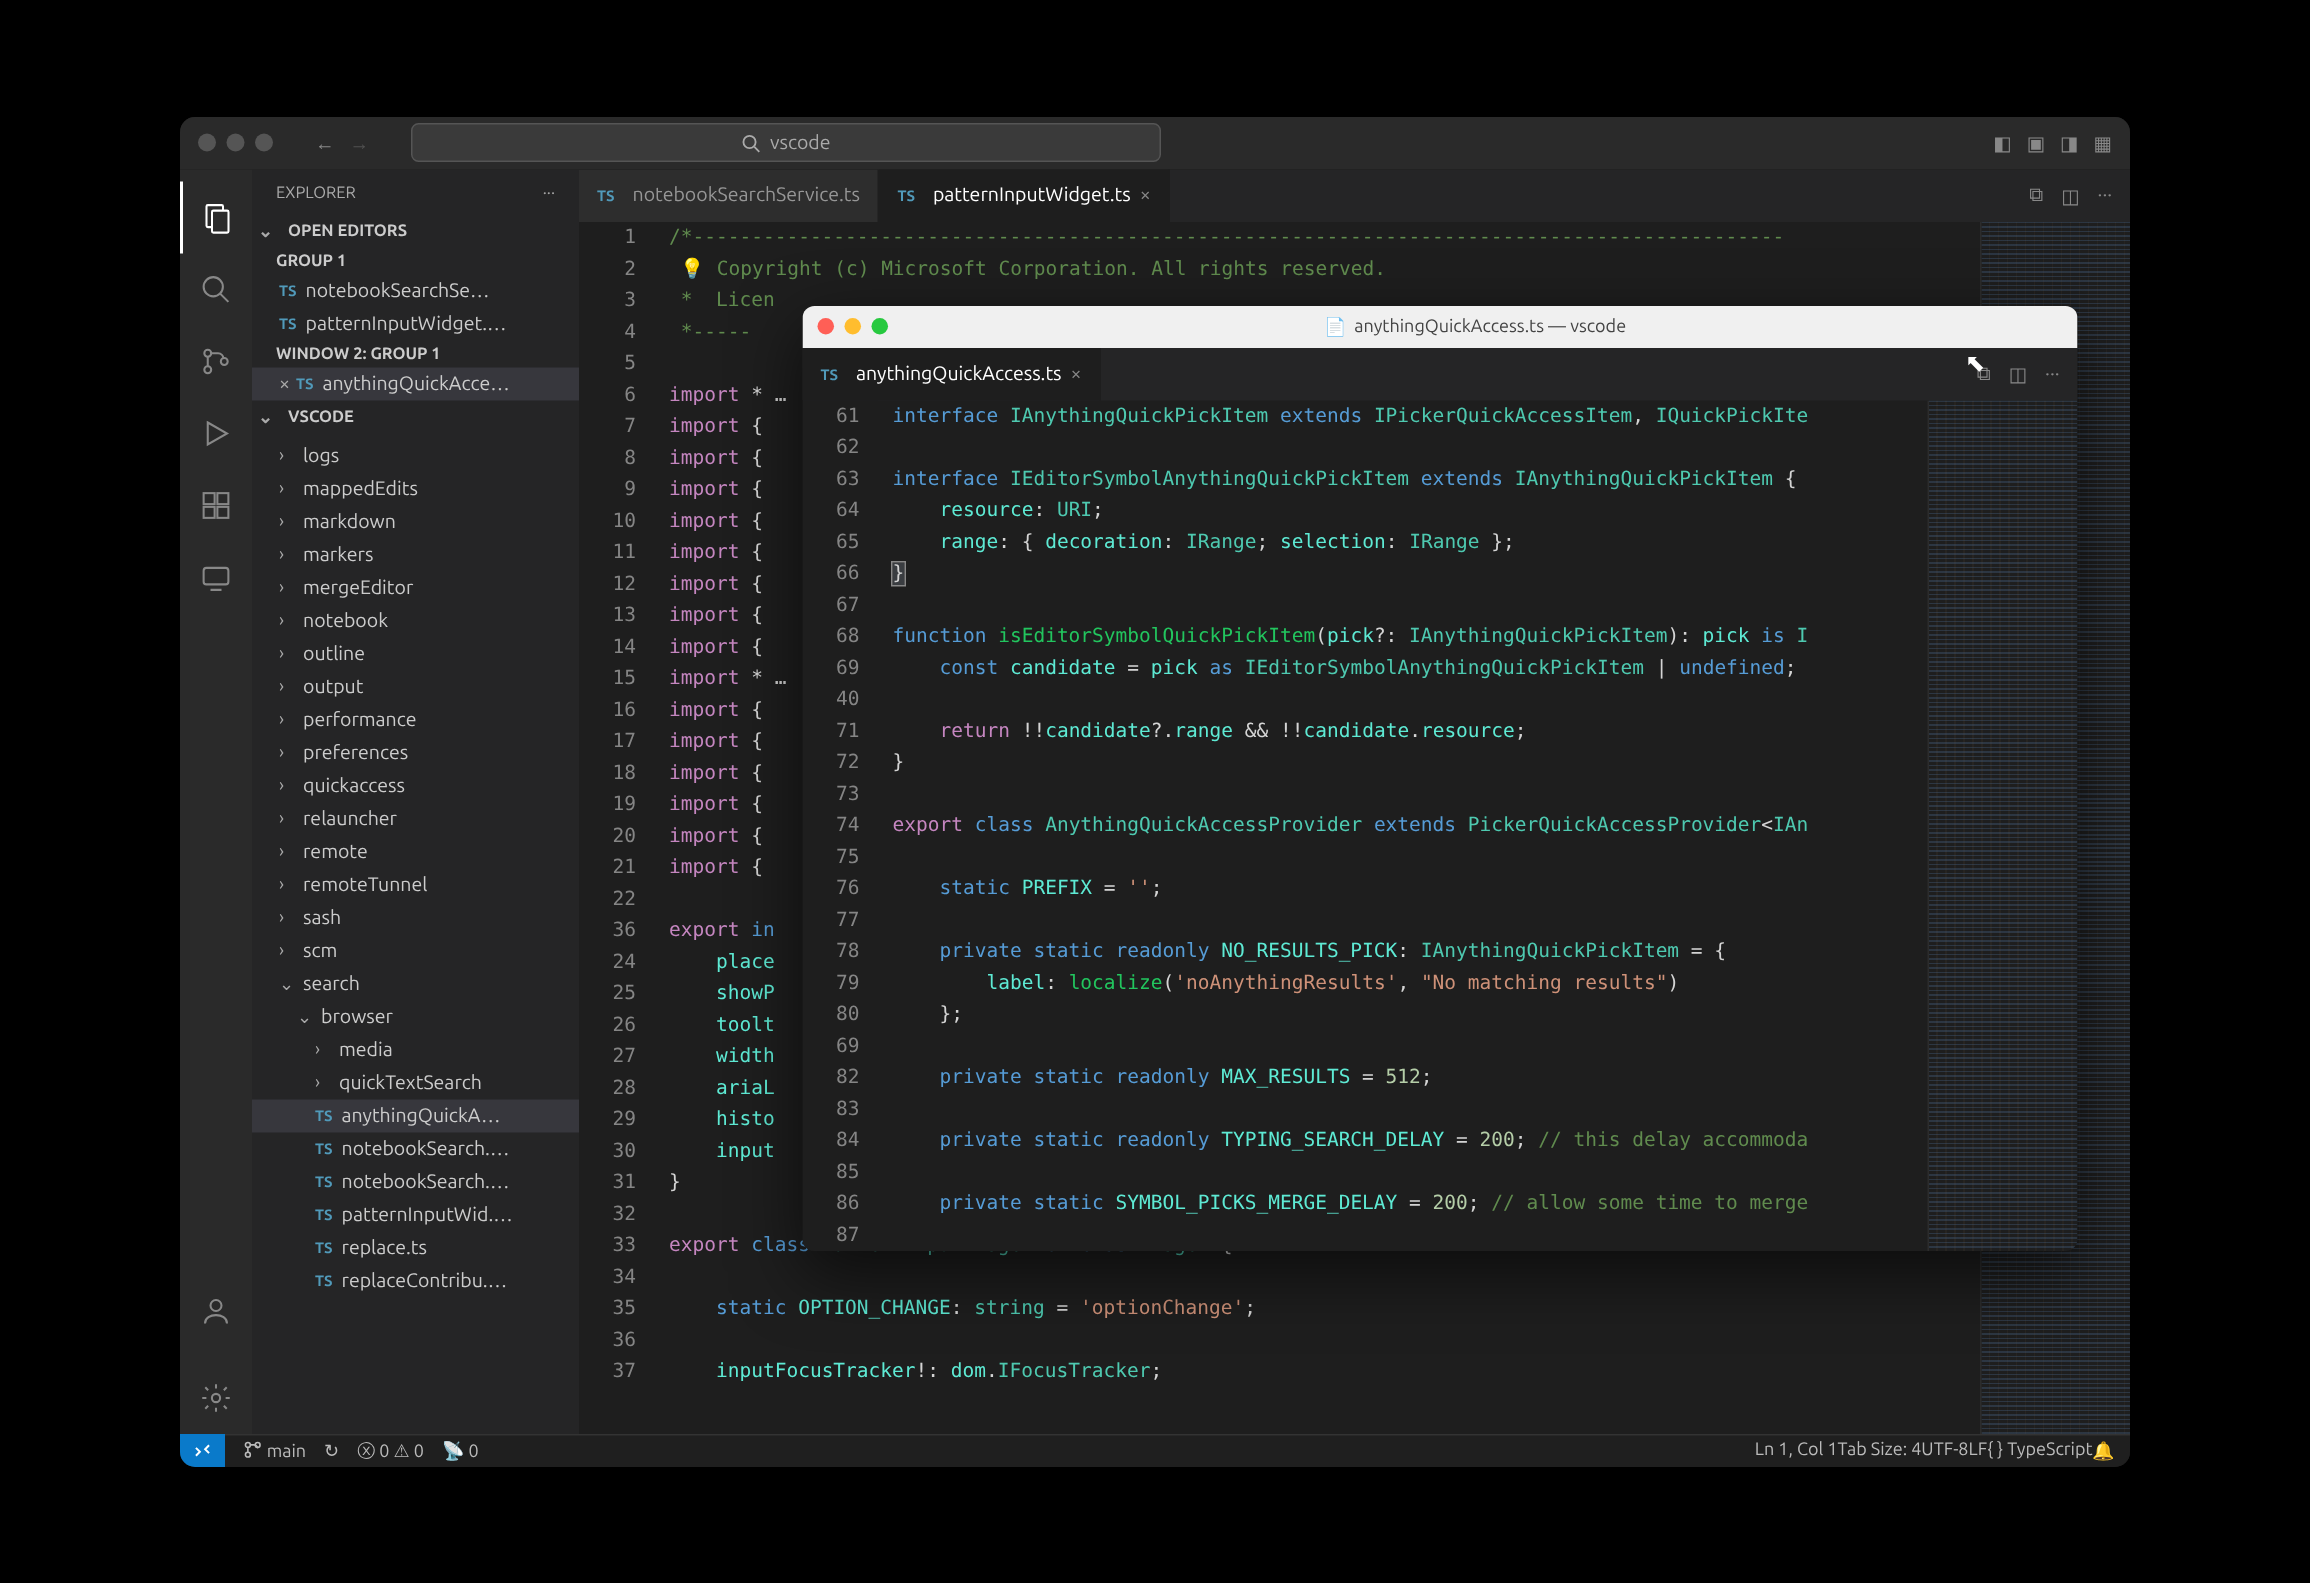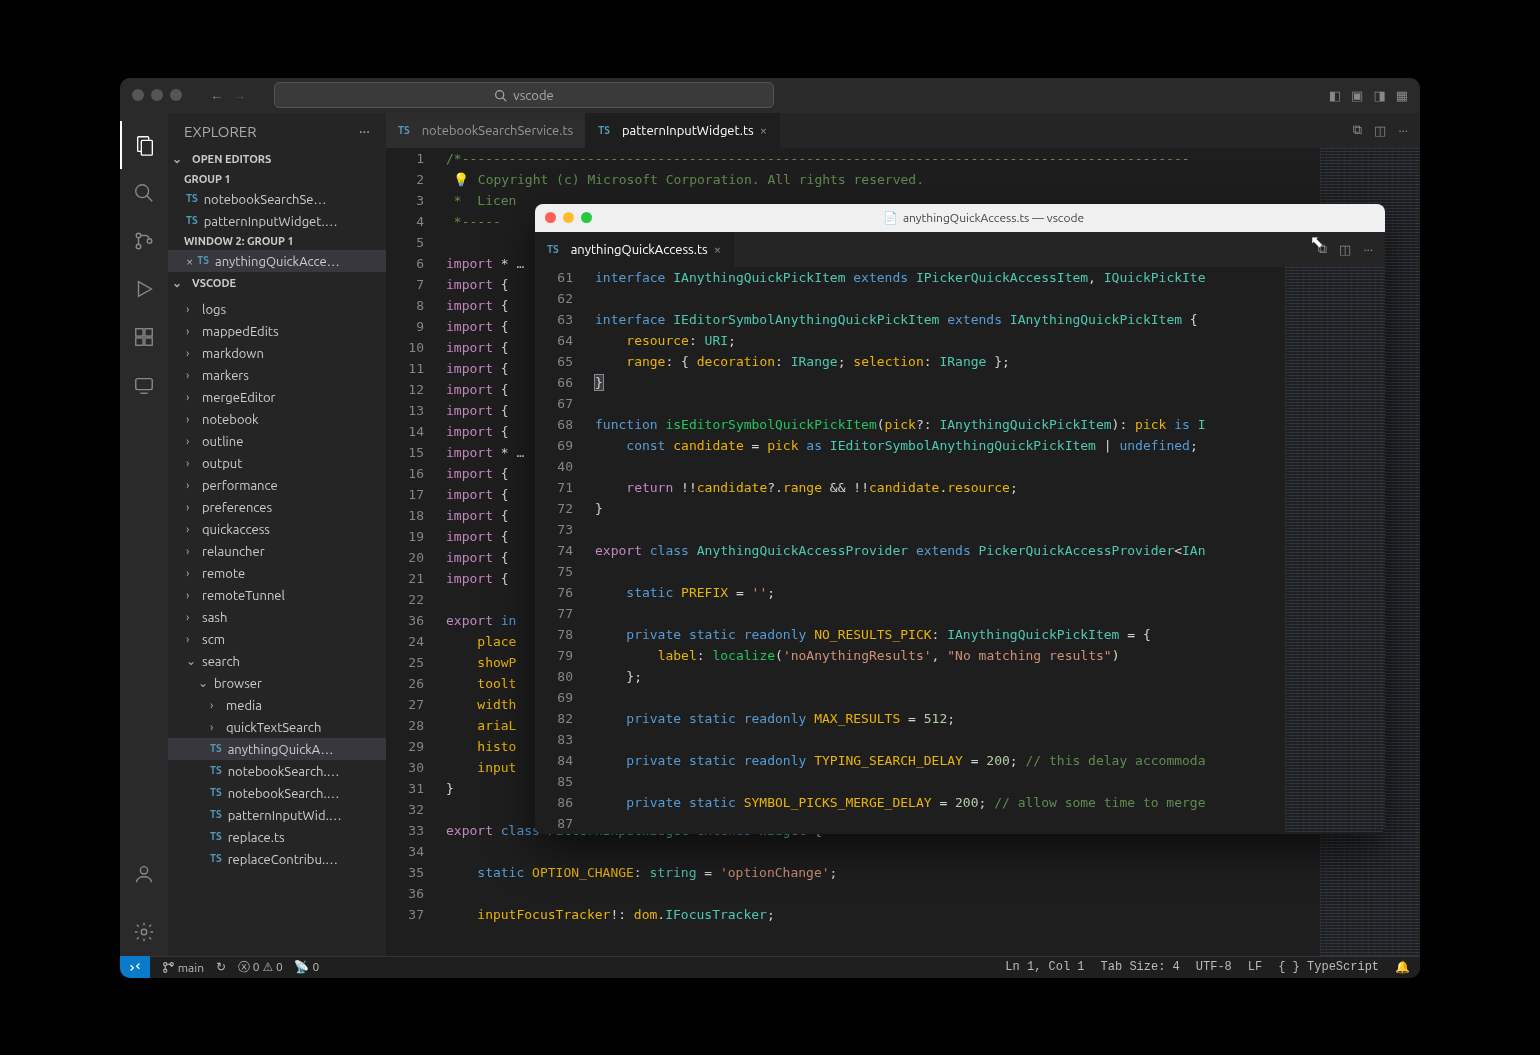--- a/index.html
+++ b/index.html
@@ -72,21 +72,21 @@
 .act-bottom { margin-top: auto; margin-bottom: 10px; }
 
 .sidebar {
   width: 218px;
   background: #252526;
   display: flex;
   flex-direction: column;
 }
 .sb-head {
   padding: 10px 16px 8px;
-  font-size: 15px;
+  font-size: 11px;
   color: #aaa;
   text-transform: uppercase;
   display: flex;
   justify-content: space-between;
 }
 .sb-section {
   font-size: 11px;
   font-weight: bold;
   color: #ccc;
   padding: 4px 4px;
@@ -173,21 +173,21 @@
     repeating-linear-gradient(to bottom, rgba(90,130,180,0.35) 0 1px, transparent 1px 3px),
     repeating-linear-gradient(to right, transparent 0 5px, rgba(160,120,80,0.1) 5px 6px);
   opacity: 0.7;
 }
 
 .tok-c { color: #608b4e; }
 .tok-k { color: #c586c0; }
 .tok-t { color: #4ec9b0; }
 .tok-s { color: #ce9178; }
 .tok-f { color: #22c55e; }
-.tok-v { color: #eab308; }
+.tok-v { color: #5eead4; }
 .tok-n { color: #b5cea8; }
 .tok-p { color: #d4d4d4; }
 .tok-bl { color: #569cd6; }
 .bulb { color: #ffcc00; }
 
 
 .floating {
   position: absolute;
   left: 415px;
   top: 126px;
@@ -220,21 +220,21 @@
   background: #1f1f1f;
   border-top: 1px solid #333;
   display: flex;
   align-items: center;
   padding: 0 10px;
   font-size: 12px;
   color: #bbb;
   gap: 12px;
 }
 .status .remote { background:#0a7aca; color:#fff; padding:0 8px; height:22px; display:flex; align-items:center; margin-left:-10px;}
-.status .right { margin-left:auto; display:flex; gap:16px;font-family:Liberation Mono, monospace;}
+.status .right { margin-left:auto; display:flex; }
 
 .icon { display:inline-flex; }
 svg { display:block; }
 </style>
 </head>
 <body>
 
 <div class="window">
   <div class="titlebar">
     <div class="traffic">

